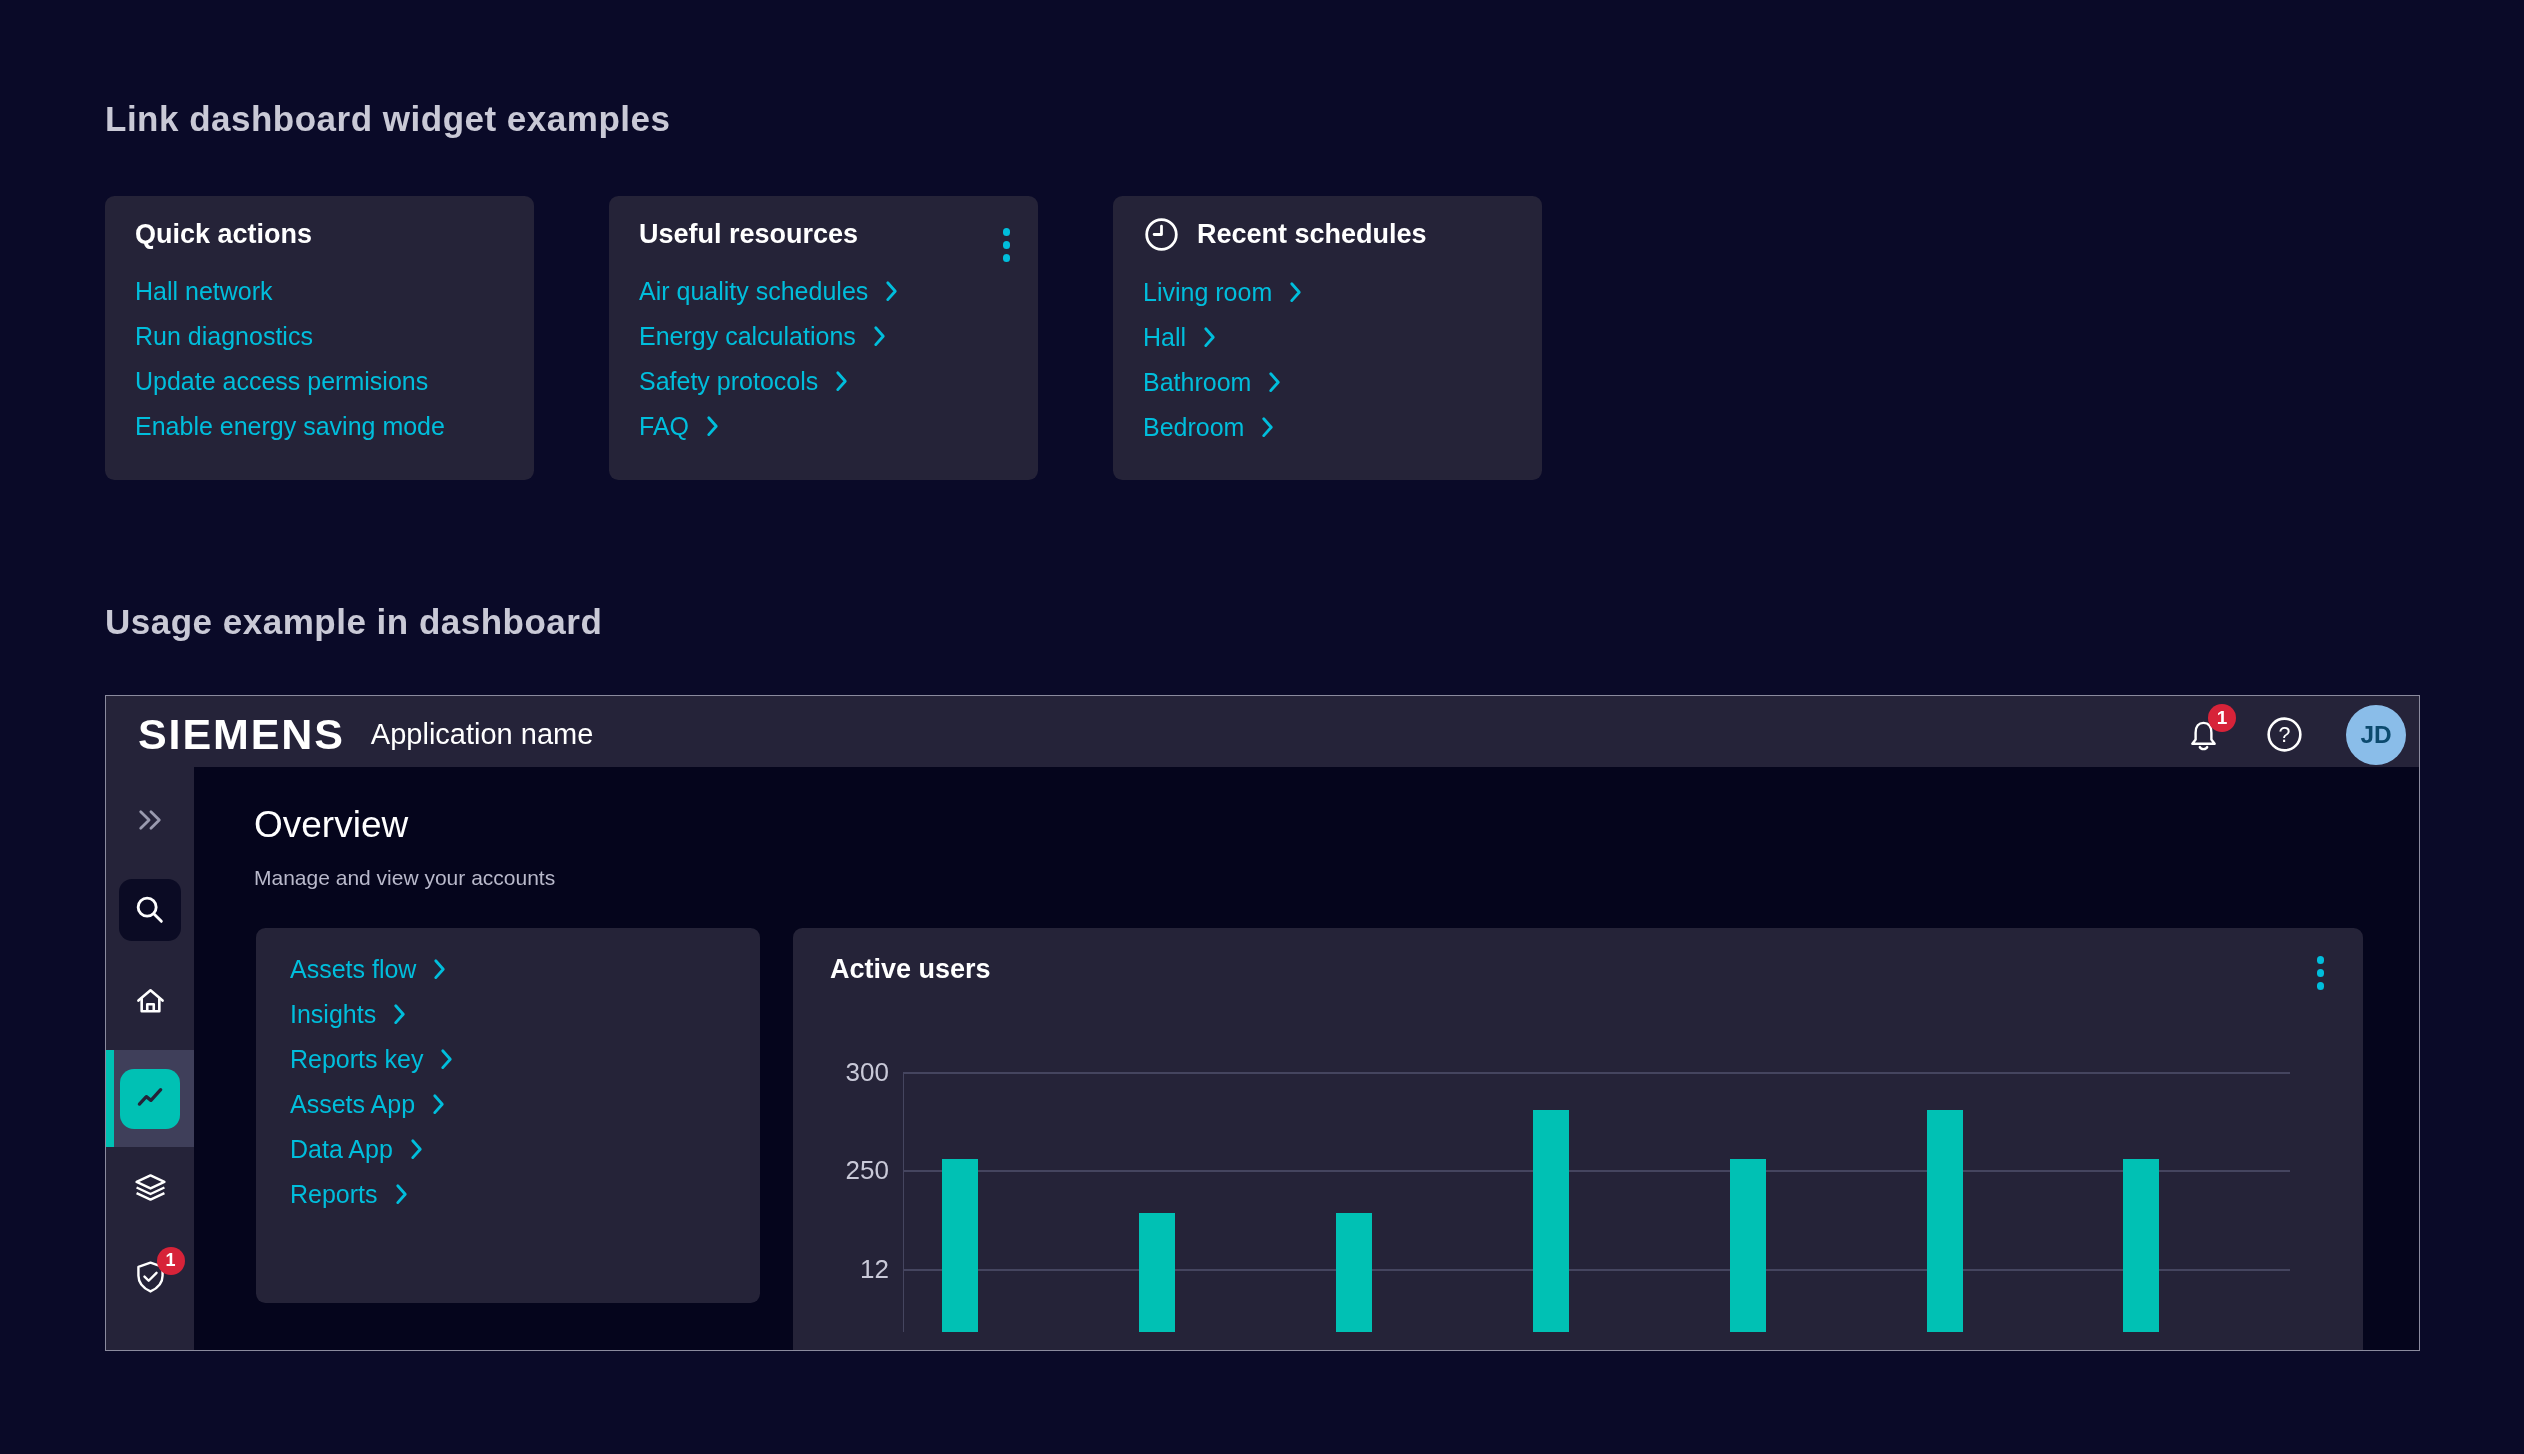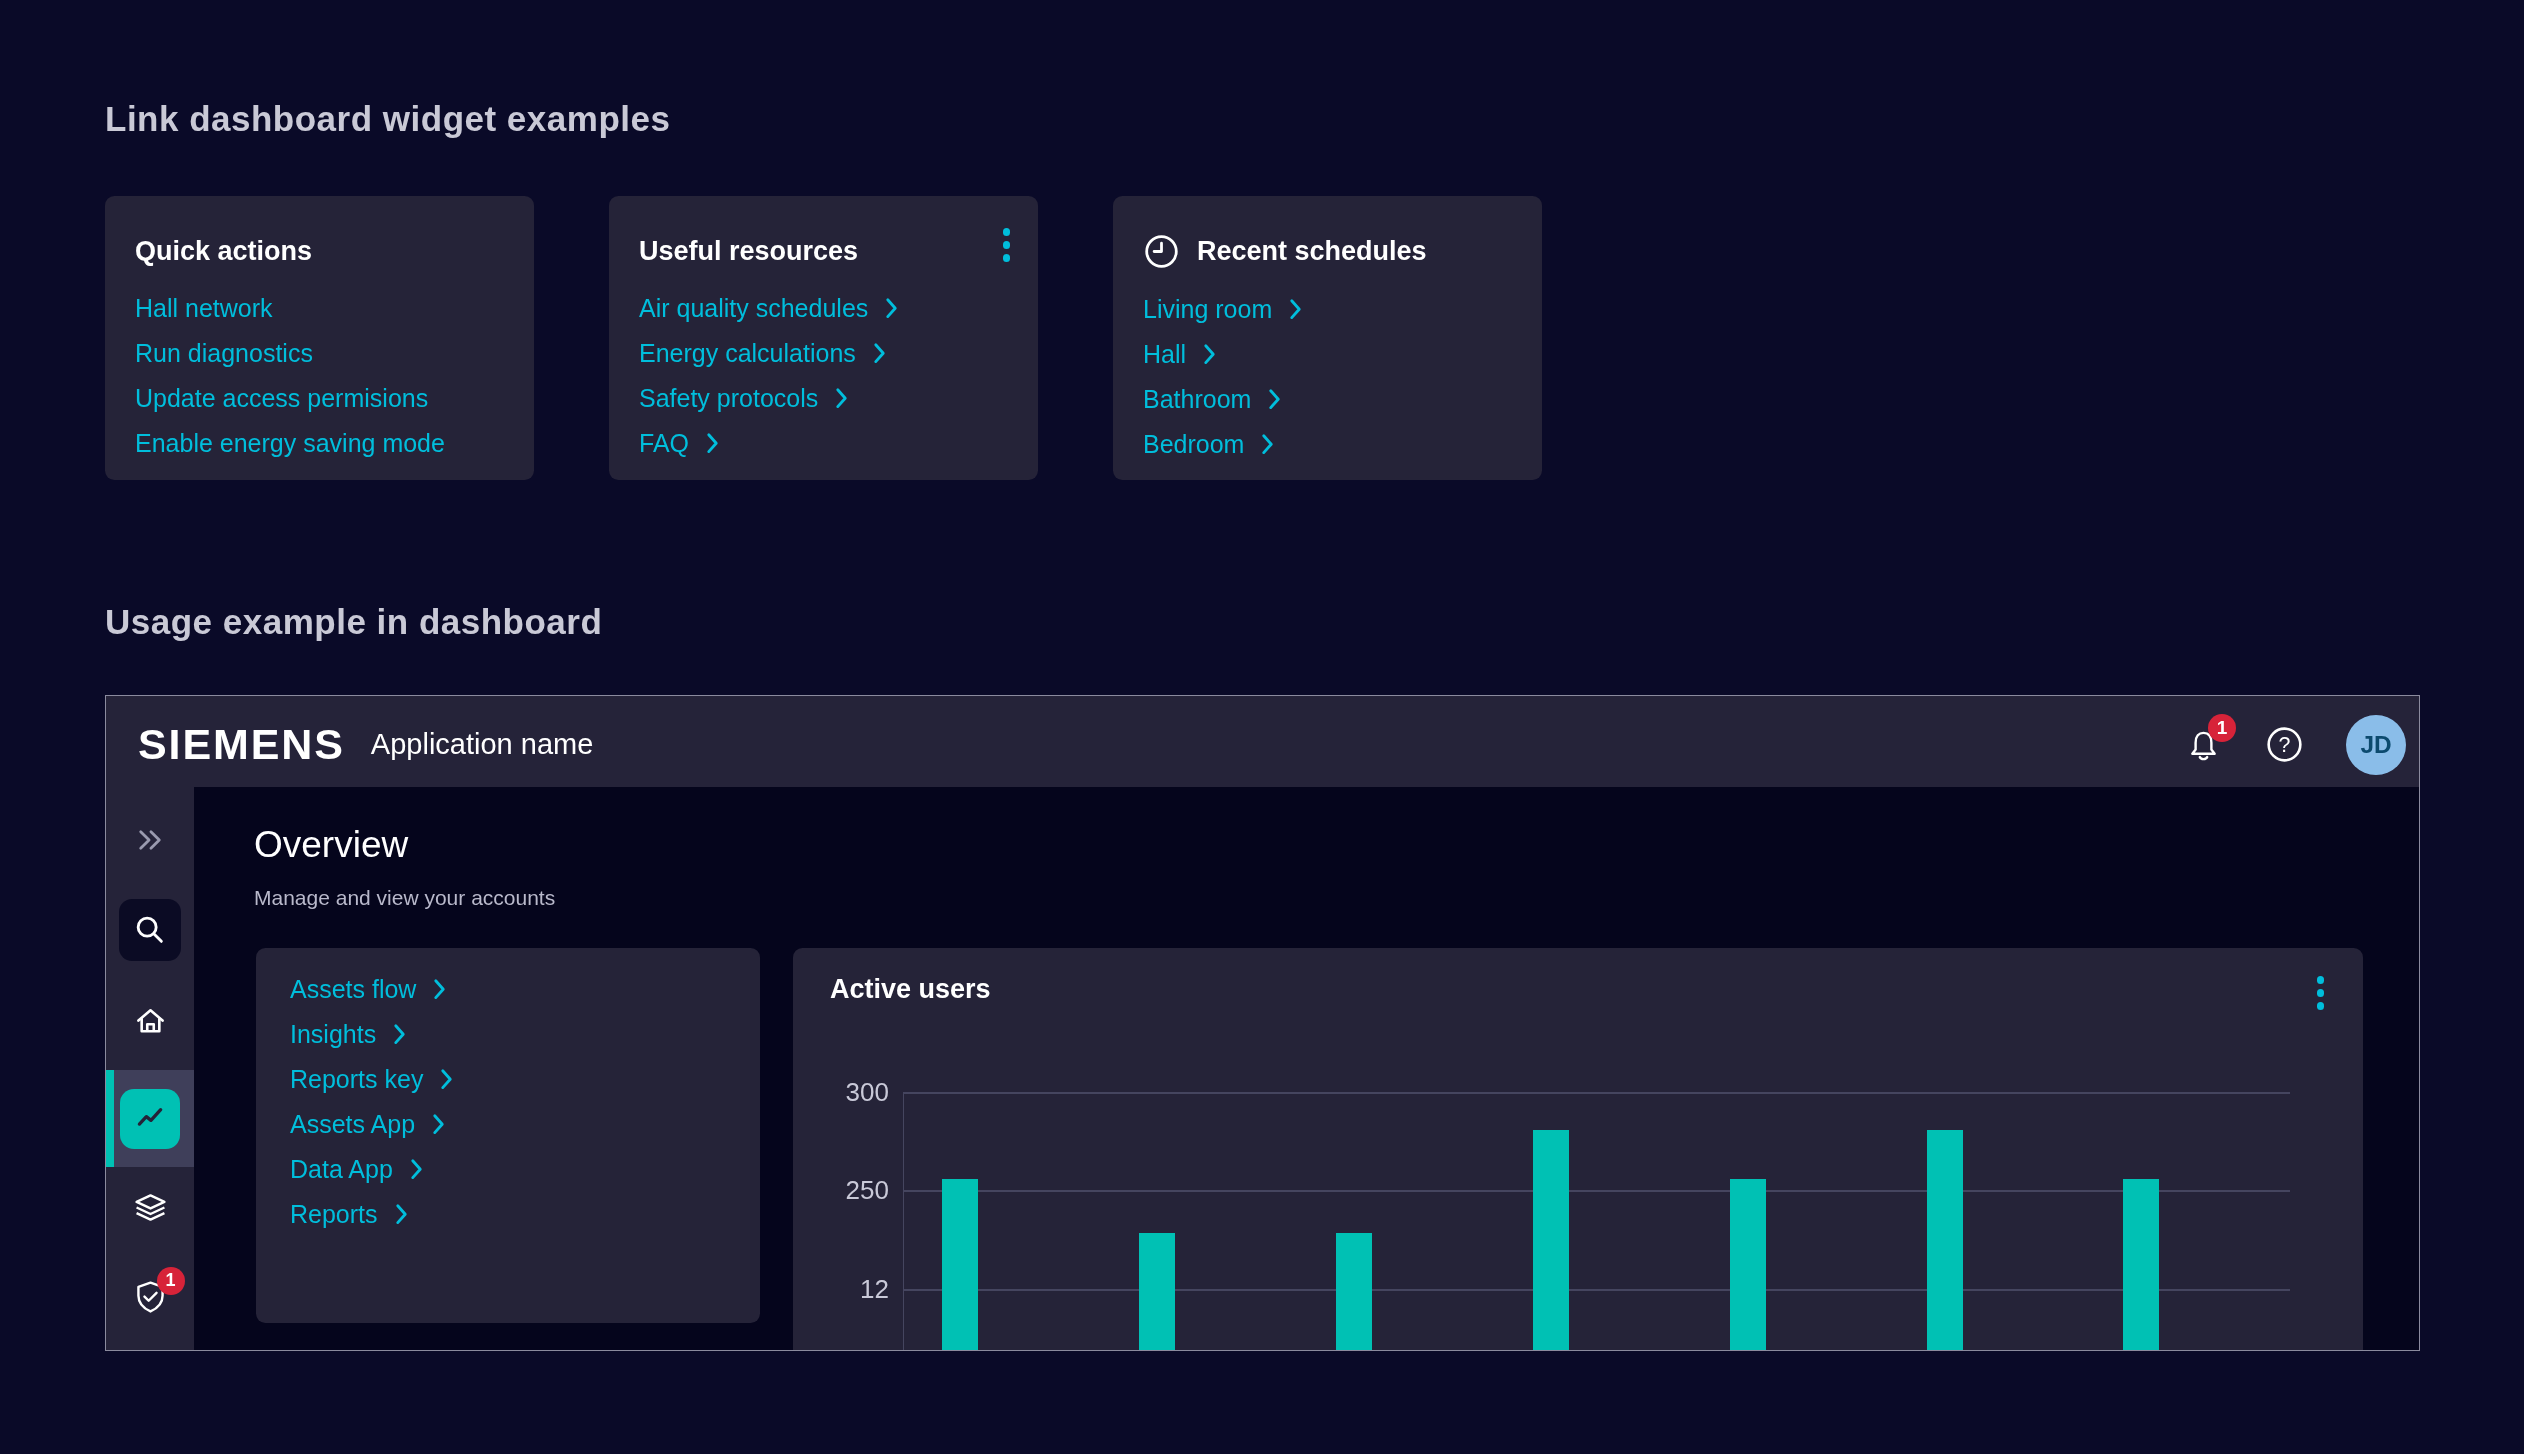--- a/index.html
+++ b/index.html
@@ -28,21 +28,21 @@
     font-size:35px;font-weight:bold;color:var(--heading);
     letter-spacing:0.5px;
   }
   #h2-widgets{top:99px;}
   #h2-usage{top:602px;}
 
   
   .cards-row{position:absolute;left:105px;top:196px;display:flex;gap:75px;}
   .widget-card{
     width:429px;height:284px;background:var(--card-bg);
-    border-radius:9.4px;padding:37px 30px;position:relative;
+    border-radius:9.4px;padding:20px 30px;position:relative;
   }
   .card-title-row{display:flex;align-items:center;gap:17px;min-height:36px;margin-bottom:26px;}
   .card-title{font-size:27px;font-weight:bold;color:#fff;}
   .card-links{display:flex;flex-direction:column;gap:19px;align-items:flex-start;}
   .link-row{
     display:inline-flex;align-items:center;gap:16px;
     color:var(--link);font-size:25px;line-height:26px;
     text-decoration:none;cursor:pointer;white-space:nowrap;
   }
   .chev{flex:0 0 auto;display:block;}
@@ -53,21 +53,21 @@
   }
   .kebab i{display:block;width:7.5px;height:7.5px;border-radius:50%;background:currentColor;}
 
   
   .dashboard{
     position:absolute;left:105px;top:695px;width:2315px;height:656px;
     border:1.9px solid #8b8b9e;background:var(--content-bg);
     display:flex;flex-direction:column;
   }
   .dash-header{
-    height:91px;background:var(--bar-bg);flex:0 0 auto;
+    height:71px;background:var(--bar-bg);flex:0 0 auto;
     display:flex;align-items:center;padding:6px 13px 0 32px;
   }
   .brand{font-size:43px;font-weight:bold;letter-spacing:1.9px;color:#fff;}
   .app-name{font-size:29px;color:#fff;margin-left:26px;font-weight:normal;}
   .header-right{margin-left:auto;display:flex;align-items:center;gap:41px;}
   .icon-btn{position:relative;display:flex;align-items:center;justify-content:center;cursor:pointer;}
   .badge{
     position:absolute;top:-11.2px;right:-13px;width:28px;height:28px;border-radius:50%;
     background:var(--red);color:#fff;font-size:19px;font-weight:bold;
     display:flex;align-items:center;justify-content:center;

